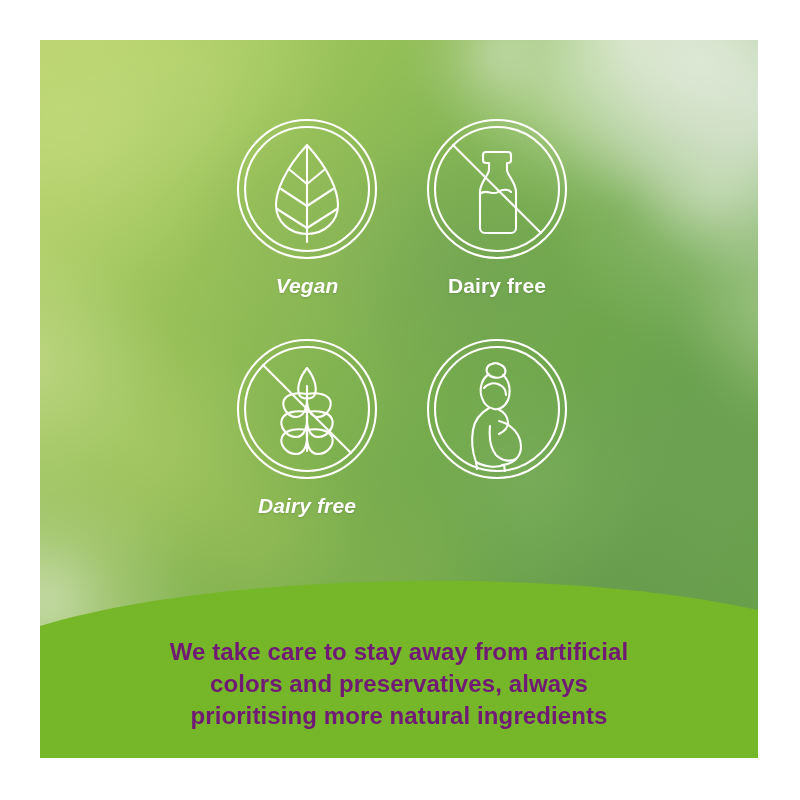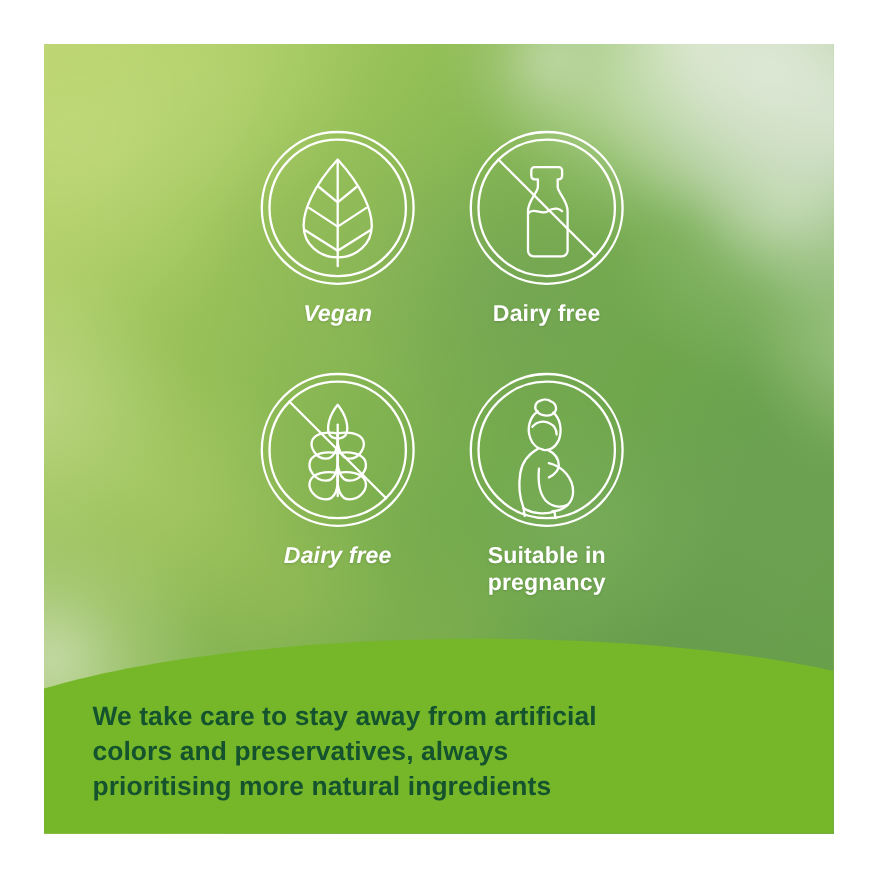--- a/index.html
+++ b/index.html
@@ -115,21 +115,22 @@
     width: 718px;
     height: 178px;
   }
   #banner svg { display: block; width: 718px; height: 178px; }
 
   #banner-text {
     position: absolute;
     left: 0;
     bottom: 26px;
     width: 718px;
-    color: #14532d;
+    text-align: center;
+    color: #701a75;
     font-size: 24px;
     font-weight: bold;
     line-height: 1.33;
     white-space: pre-line;
     letter-spacing: 0.1px;
     padding: 0 44px;
     box-sizing: border-box;
   }
 </style>
 </head>
@@ -222,22 +223,20 @@
 
             <path d="M73 83 C 86 86, 95 97, 95 109 C 95 119, 87 126, 76 127"></path>
 
             <path d="M64 88 C 63 99, 64 110, 70 117 C 76 123, 84 124, 90 121"></path>
 
             <path d="M50 124 C 58 129, 70 130, 78 127"></path>
             <line x1="50" y1="124" x2="51" y2="131"></line>
             <line x1="78" y1="127" x2="79" y2="133"></line>
           </g>
         </svg>
-        <div class="badge-label">Suitable in
-pregnancy</div>
       </div>
 
     </div>
 
     <div id="banner">
       <svg viewBox="0 0 718 178" preserveAspectRatio="none">
         <path d="M0 46 C 180 -8, 520 -14, 718 30 L718 178 L0 178 Z" fill="#76b72a"></path>
       </svg>
       <div id="banner-text">We take care to stay away from artificial
 colors and preservatives, always

